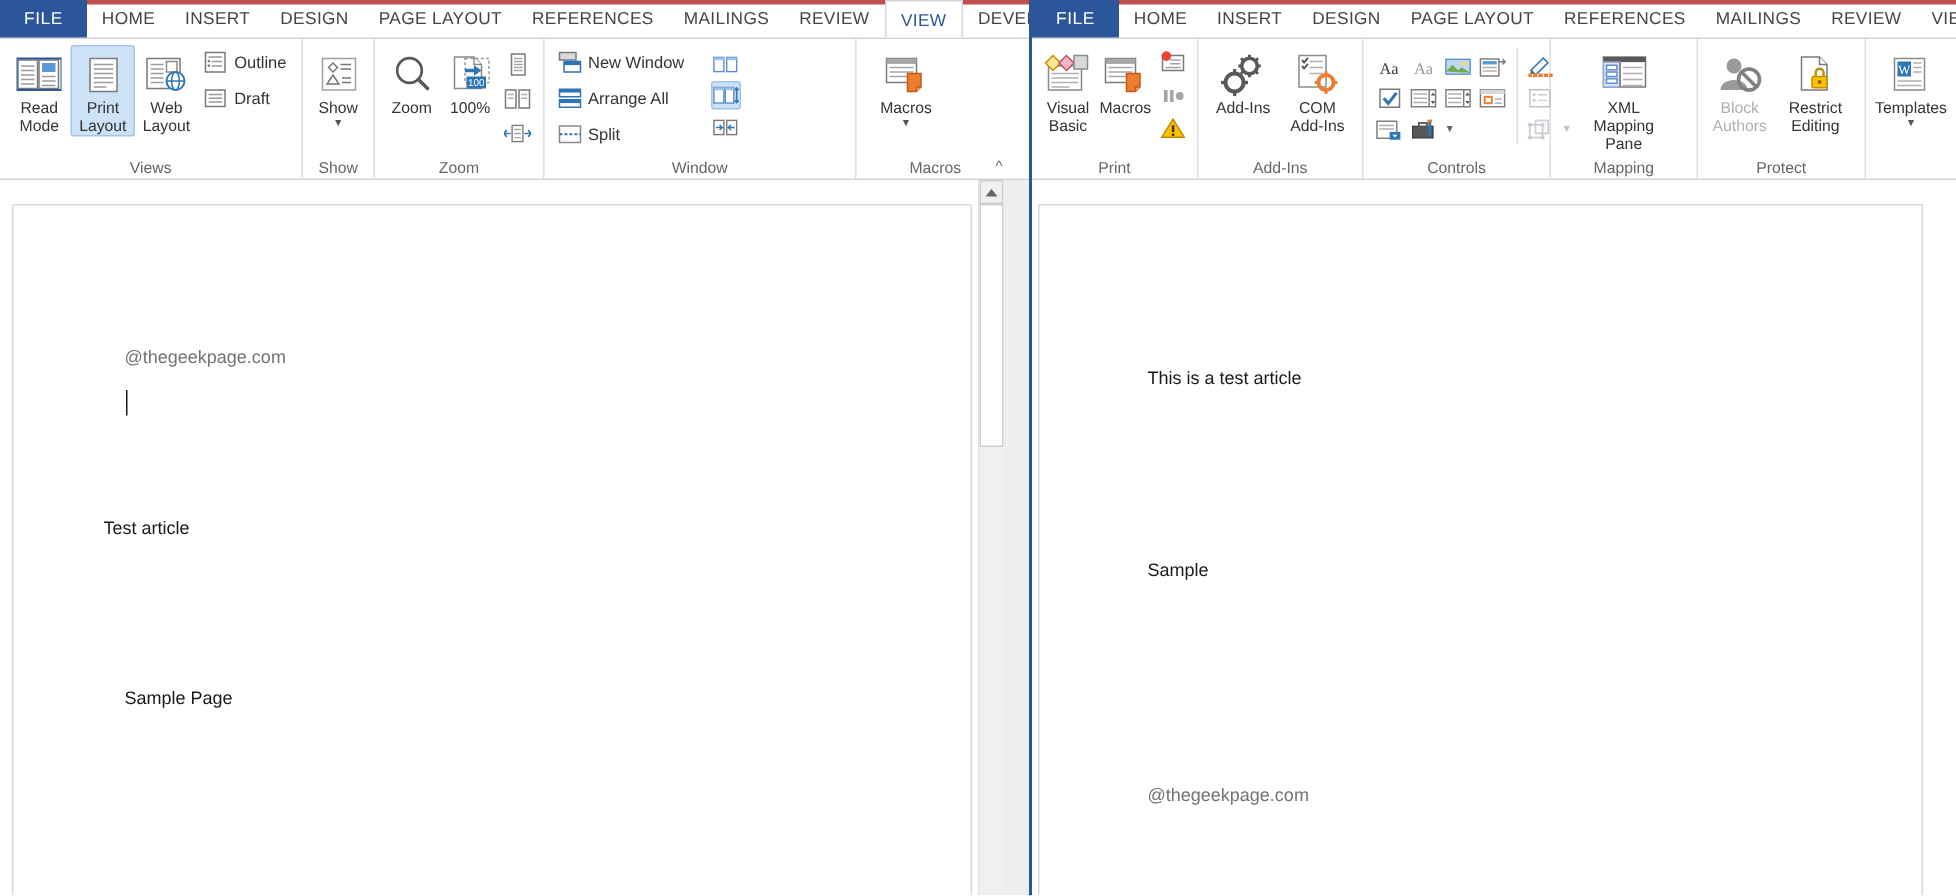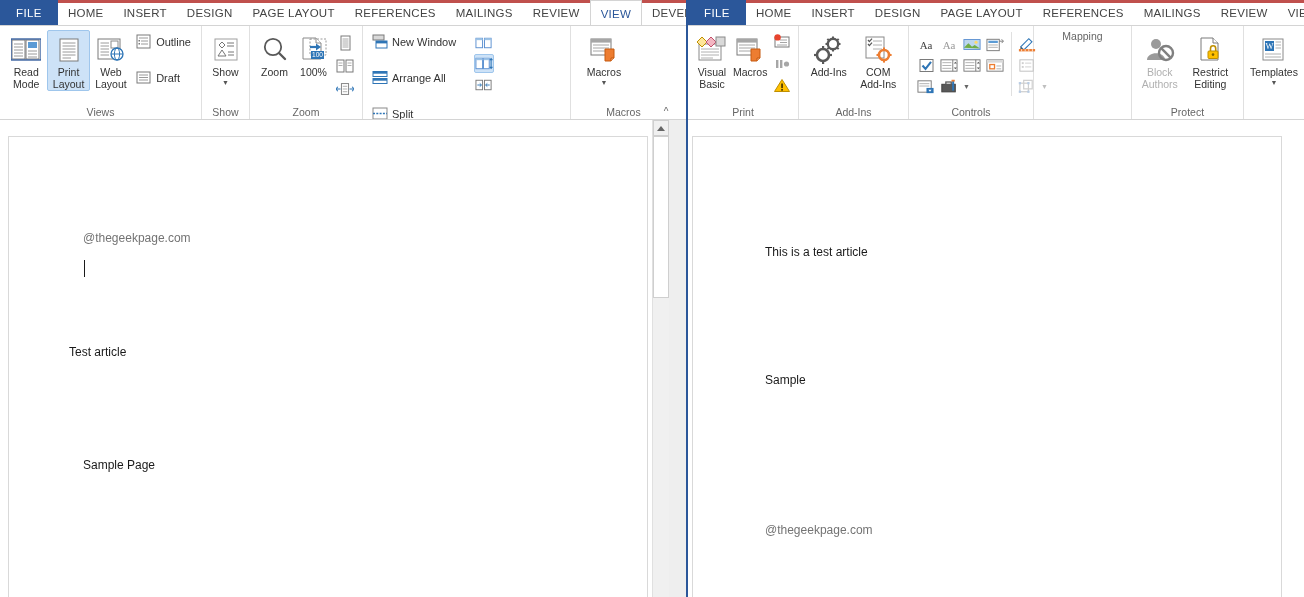--- a/index.html
+++ b/index.html
@@ -69,21 +69,21 @@
   .bigbtn.wide { width: 56px; }
   .bigbtn.xwide { width: 64px; }
   .bigbtn.active { background: #cde2f7; border-color: #9fc6ec; }
   .bigbtn.disabled { color: #b0b0b0; }
   .bigbtn .ico { height: 32px; display: flex; align-items: center; justify-content: center; }
   .bigbtn .lbl { white-space: nowrap; }
   .bigbtn .lbl.two { white-space: normal; }
   .caret { font-size: 7px; color: #555555; line-height: 7px; margin-top: 1px; }
 
   
-  .smallcol { display: flex; flex-direction: column; justify-content: flex-start; gap: 15px; padding-top: 1px; }
+  .smallcol { display: flex; flex-direction: column; justify-content: flex-start; gap: 3px; padding-top: 1px; }
   .smallbtn {
     display: flex; align-items: center; gap: 4px; padding: 1px 4px 1px 2px;
     border: 1px solid transparent; border-radius: 2px;
     font-size: 11px; color: #333333; height: 21px; white-space: nowrap;
   }
   .smallbtn .sico { width: 17px; height: 17px; display: flex; align-items: center; justify-content: center; }
   .iconcol { display: flex; flex-direction: column; align-items: center; gap: 3px; padding: 2px 3px 0 3px; }
   .icongrid { display: flex; flex-direction: column; gap: 2px; padding: 3px 2px 0 2px; }
   .icongrid-row { display: flex; gap: 3px; align-items: center; }
   .tile { width: 20px; height: 19px; display: flex; align-items: center; justify-content: center;
@@ -739,20 +739,44 @@
                 </svg>
               </div>
               <span class="minicaret dis">▼</span>
             </div>
           </div>
         </div>
         <div class="rgroup-label">Controls</div>
       </div>
 
       <div class="rgroup" style="width:102px;">
+        <div class="rgroup-body" style="justify-content:center;">
+          <div class="bigbtn xwide">
+            <span class="ico">
+              <svg width="34" height="28" viewBox="0 0 34 28">
+                <rect x="3" y="2" width="28" height="20" fill="#fff" stroke="#7a7a7a"></rect>
+                <rect x="3" y="2" width="28" height="3.4" fill="#595959"></rect>
+                <rect x="3" y="5.4" width="11" height="16.6" fill="#dce6f1" stroke="#8faadc"></rect>
+                <g fill="#ffffff" stroke="#5b8fd0">
+                  <rect x="5" y="7.5" width="7" height="3"></rect>
+                  <rect x="5" y="12" width="7" height="3"></rect>
+                  <rect x="5" y="16.5" width="7" height="3"></rect>
+                </g>
+                <g stroke="#b0b0b0" stroke-width="1">
+                  <line x1="16" y1="9" x2="29" y2="9"></line>
+                    <line x1="16" y1="13" x2="29" y2="13"></line>
+                  <line x1="16" y1="17" x2="29" y2="17"></line>
+                    <line x1="16" y1="21" x2="29" y2="21"></line>
+                </g>
+                <line x1="14" y1="5.4" x2="14" y2="22" stroke="#7a7a7a"></line>
+              </svg>
+            </span>
+            <span class="lbl two">XML Mapping Pane</span>
+          </div>
+        </div>
         <div class="rgroup-label">Mapping</div>
       </div>
 
       <div class="rgroup" style="width:112px;">
         <div class="rgroup-body" style="justify-content:center;">
           <div class="bigbtn disabled">
             <span class="ico">
               <svg width="32" height="28" viewBox="0 0 32 28">
                 <circle cx="12" cy="8" r="5" fill="#9a9a9a"></circle>
                 <path d="M3 24 C3 15 21 15 21 24 Z" fill="#9a9a9a"></path>

